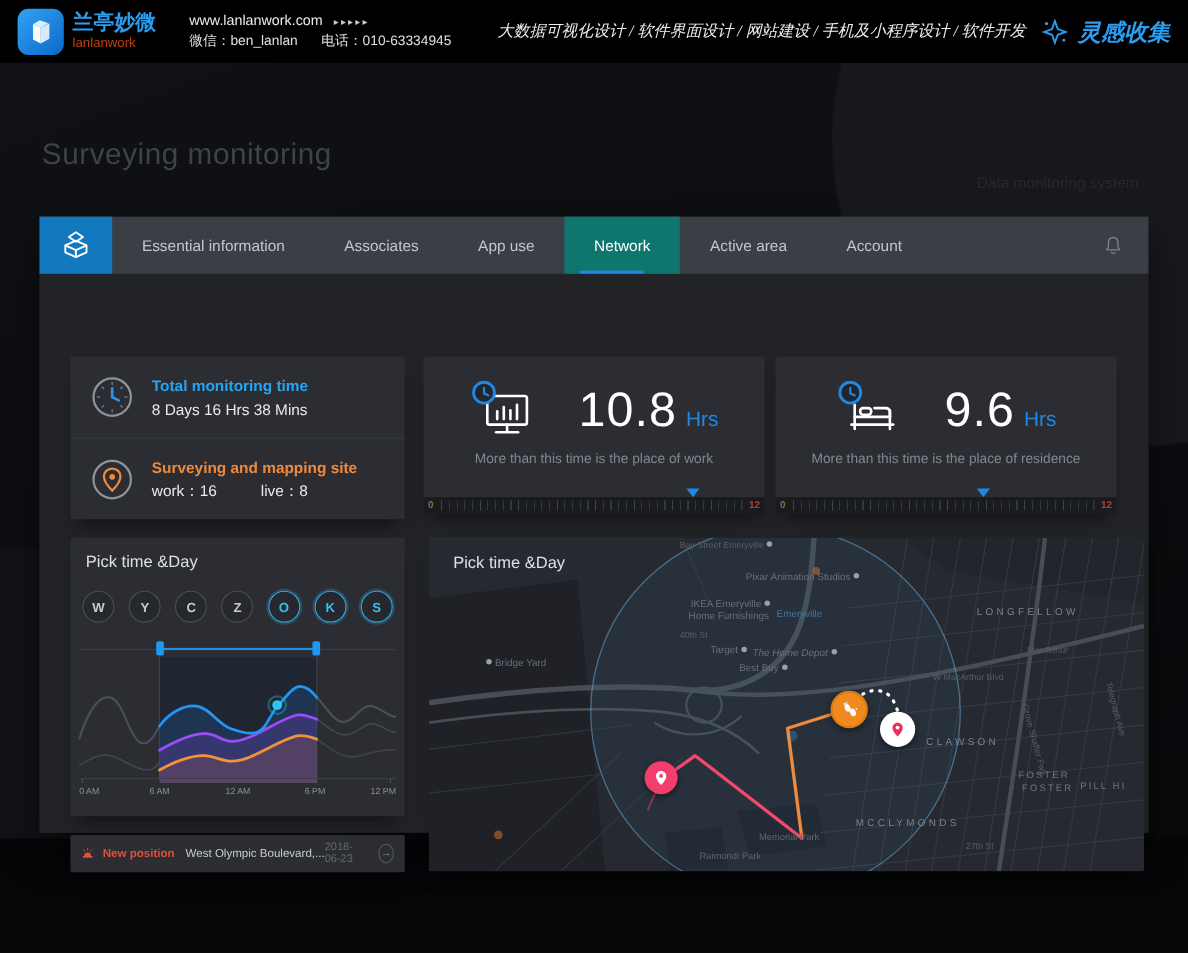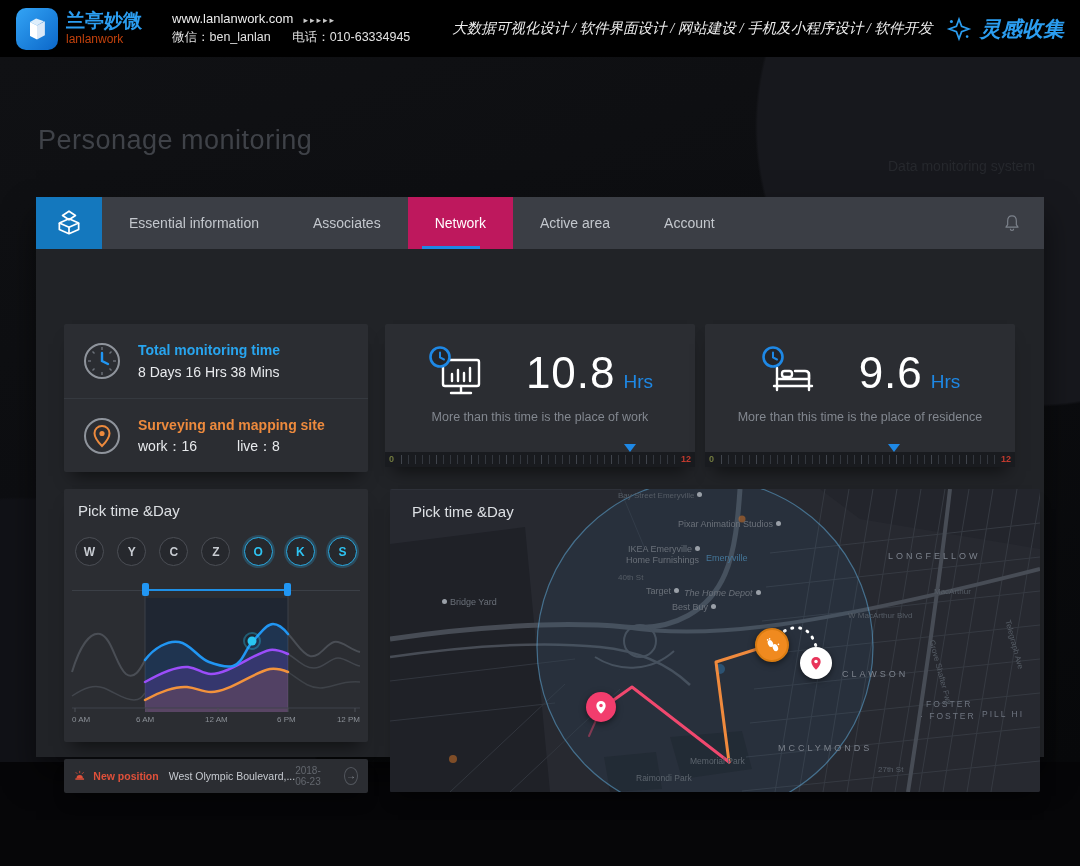--- a/index.html
+++ b/index.html
@@ -33,21 +33,21 @@
           linear-gradient(160deg,#101114 0%,#0c0d10 55%,#08090b 100%);}
   .page-title{position:absolute;left:38px;top:68px;font-size:27px;letter-spacing:.5px;color:#3f4248;}
   .page-watermark{position:absolute;left:888px;top:101px;font-size:14px;color:#26282d;}
 
   
   .panel{position:absolute;left:36px;top:140px;width:1008px;height:560px;background:#212327;
          box-shadow:0 18px 30px rgba(0,0,0,.5);}
   .tabbar{position:absolute;left:0;top:0;width:1008px;height:52px;background:#3b3e45;display:flex;align-items:stretch;}
   .tab-tile{width:66px;background:#1478be;display:flex;align-items:center;justify-content:center;flex:0 0 auto;}
   .tab{display:flex;align-items:center;padding:0 27px;font-size:14px;color:#c3c7cd;position:relative;cursor:pointer;}
-  .tab.active{background:#be185d;color:#fff;}
+  .tab.active{background:#0f766e;color:#fff;}
   .tab.active::after{content:"";position:absolute;left:14px;bottom:0;width:58px;height:3px;background:#1e88e5;}
   .bell{margin-left:auto;margin-right:22px;display:flex;align-items:center;}
 
   .content{position:absolute;left:0;top:52px;width:1008px;height:508px;background:#212327;}
   .card{position:absolute;background:#2b2d32;border-radius:2px;box-shadow:0 12px 16px -8px rgba(0,0,0,.55);}
 
   
   .cardA{left:28px;top:75px;width:304px;height:148px;}
   .statrow{height:74px;display:flex;align-items:center;padding-left:16px;box-sizing:border-box;}
   .statrow+.statrow{border-top:1px solid #35393f;}
@@ -146,36 +146,37 @@
       <svg width="26" height="26" viewBox="0 0 24 24">
         <path d="M12,3 L14.4,9.6 L21,12 L14.4,14.4 L12,21 L9.6,14.4 L3,12 L9.6,9.6 Z" fill="none" stroke="#2b9df0" stroke-width="1.6"></path>
         <circle cx="5" cy="5" r="1.4" fill="#2b9df0"></circle>
         <circle cx="19.5" cy="19" r="1.2" fill="#2b9df0"></circle>
       </svg>
       <span class="collect-text">灵感收集</span>
     </div>
   </div>
 
   <div class="main">
-    <div class="page-title">Personage monitoring</div>
+    <div class="page-title">Surveying monitoring</div>
     <div class="page-watermark">Data monitoring system</div>
 
     <div class="panel">
 
       <div class="tabbar">
         <div class="tab-tile">
           <svg width="30" height="30" viewBox="0 0 28 28">
             <path d="M14,3 L20,7 L14,11 L8,7 Z" fill="none" stroke="#fff" stroke-width="1.6" stroke-linejoin="round"></path>
             <path d="M5,14 L14,10 L23,14 L14,18 Z" fill="none" stroke="#fff" stroke-width="1.6" stroke-linejoin="round"></path>
             <path d="M5,14 L5,20 L14,24 L23,20 L23,14" fill="none" stroke="#fff" stroke-width="1.6" stroke-linejoin="round"></path>
             <path d="M14,18 L14,24" stroke="#fff" stroke-width="1.6"></path>
           </svg>
         </div>
         <div class="tab">Essential information</div>
         <div class="tab">Associates</div>
+        <div class="tab">App use</div>
         <div class="tab active">Network</div>
         <div class="tab">Active area</div>
         <div class="tab">Account</div>
         <div class="bell">
           <svg width="20" height="20" viewBox="0 0 24 24">
             <path d="M12,3.5 C8.6,3.5 6.8,6 6.8,9.5 L6.8,14 L4.8,17 L19.2,17 L17.2,14 L17.2,9.5 C17.2,6 15.4,3.5 12,3.5 Z" fill="none" stroke="#7c828b" stroke-width="1.4" stroke-linejoin="round"></path>
             <path d="M10,19 a2,2 0 0 0 4,0" fill="none" stroke="#7c828b" stroke-width="1.4"></path>
           </svg>
         </div>
       </div>

